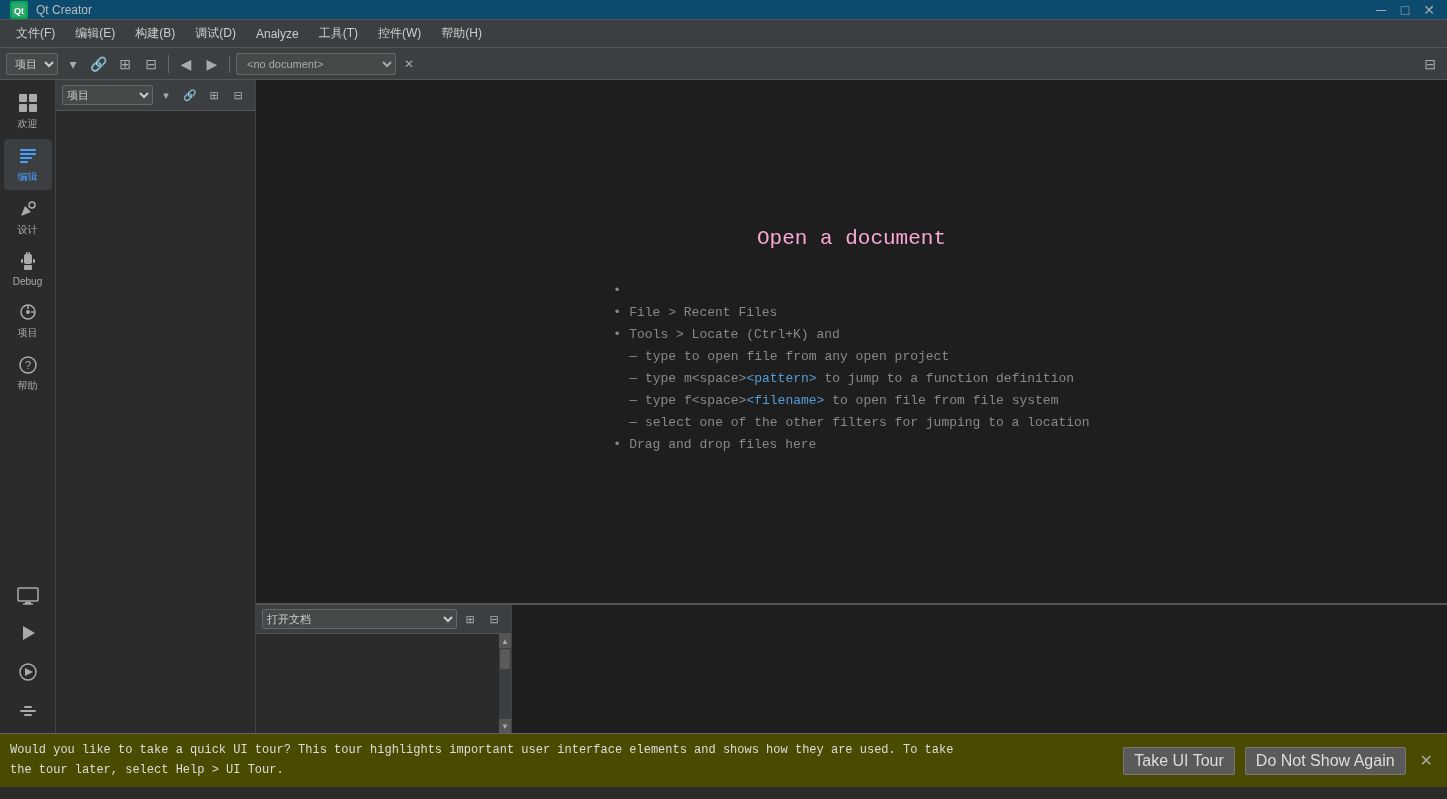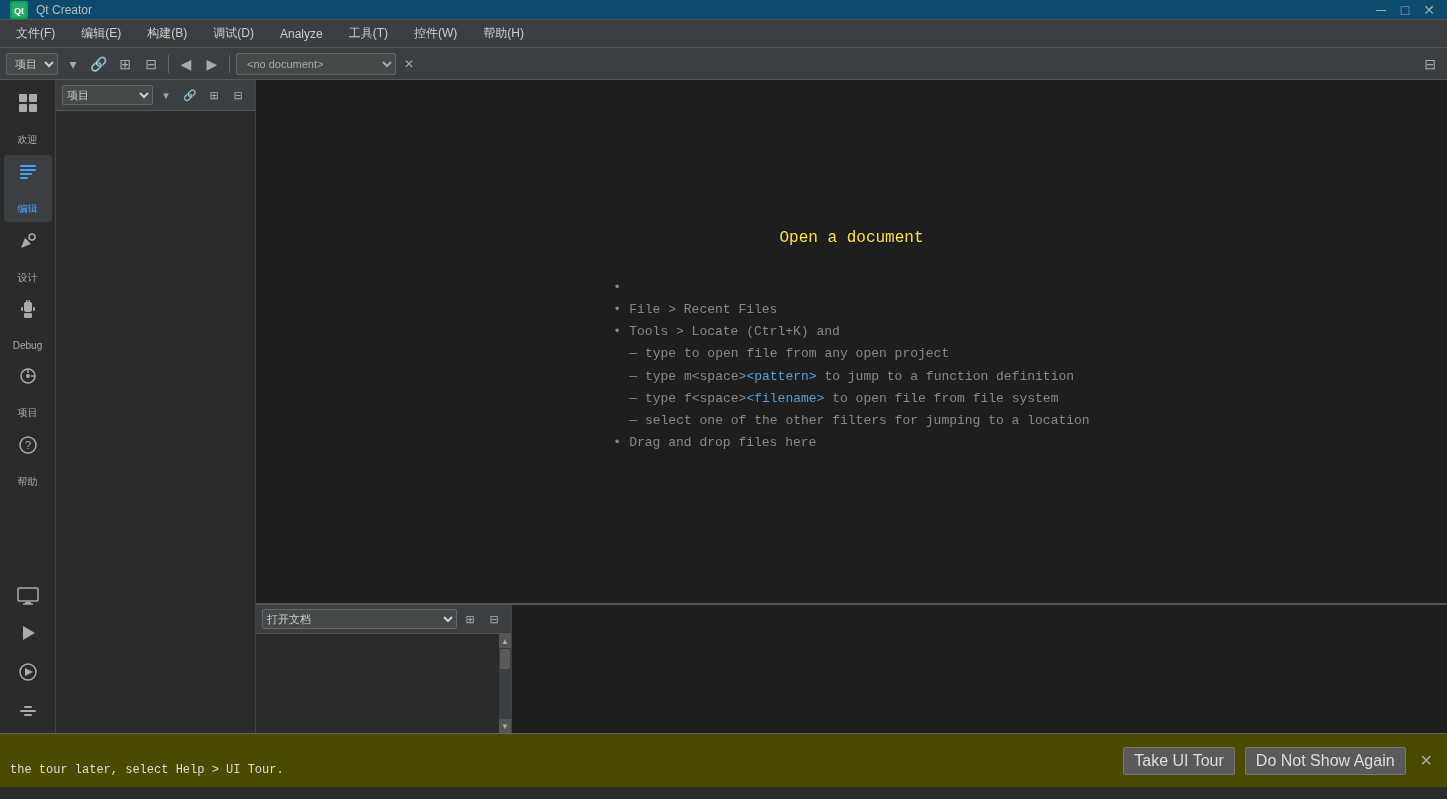--- a/index.html
+++ b/index.html
@@ -46,21 +46,21 @@
     }
 
     
     #menu-bar {
       display: flex;
       align-items: center;
       background: #3c3f41;
       height: 28px;
       padding: 0 8px;
       border-bottom: 1px solid #555;
-      gap: 10px;
+      gap: 4px;
     }
     .menu-item {
       padding: 2px 8px;
       font-size: 12px;
       color: #ccc;
       cursor: pointer;
       border-radius: 2px;
     }
 
     
@@ -141,21 +141,21 @@
     .sidebar-item.active { background: #3c3f41; }
     .sidebar-item .si-icon {
       font-size: 20px;
       color: #aaa;
       line-height: 1;
     }
     .sidebar-item.active .si-icon { color: #4a9eff; }
     .sidebar-item .si-label {
       font-size: 10px;
       color: #aaa;
-      margin-top: 16px;
+      margin-top: 0;
     }
     .sidebar-item.active .si-label { color: #4a9eff; }
 
     
     #left-panel {
       width: 200px;
       background: #2b2b2b;
       border-right: 1px solid #444;
       display: flex;
       flex-direction: column;
@@ -186,22 +186,22 @@
     #open-doc-area {
       flex: 1;
       display: flex;
       flex-direction: column;
       align-items: center;
       justify-content: center;
       color: #888;
     }
     #open-doc-title {
       font-family: 'Courier New', monospace;
-      font-size: 16px;
-      color: #fde047;
+      font-size: 21px;
+      color: #f9a8d4;
       margin-bottom: 30px;
     }
     #open-doc-hints {
       font-family: 'Courier New', monospace;
       font-size: 13px;
       color: #888;
       line-height: 1.7;
     }
     .hint-line { display: flex; align-items: baseline; }
     .hint-bullet { margin-right: 8px; }
@@ -561,20 +561,20 @@
         </div>
 
         <div id="bottom-right-area">
         </div>
       </div>
     </div>
   </div>
 
   <div id="notification-bar">
     <div id="notification-text">
-      <br>
+      <span>Would you like to take a quick UI tour? This tour highlights important user interface elements and shows how they are used. To take</span><br>
       <span>the tour later, select Help &gt; UI Tour.</span>
     </div>
     <button class="notif-btn">Take UI Tour</button>
     <button class="notif-btn">Do Not Show Again</button>
     <button class="notif-close">✕</button>
   </div>
 </div>
 
 </body></html>

